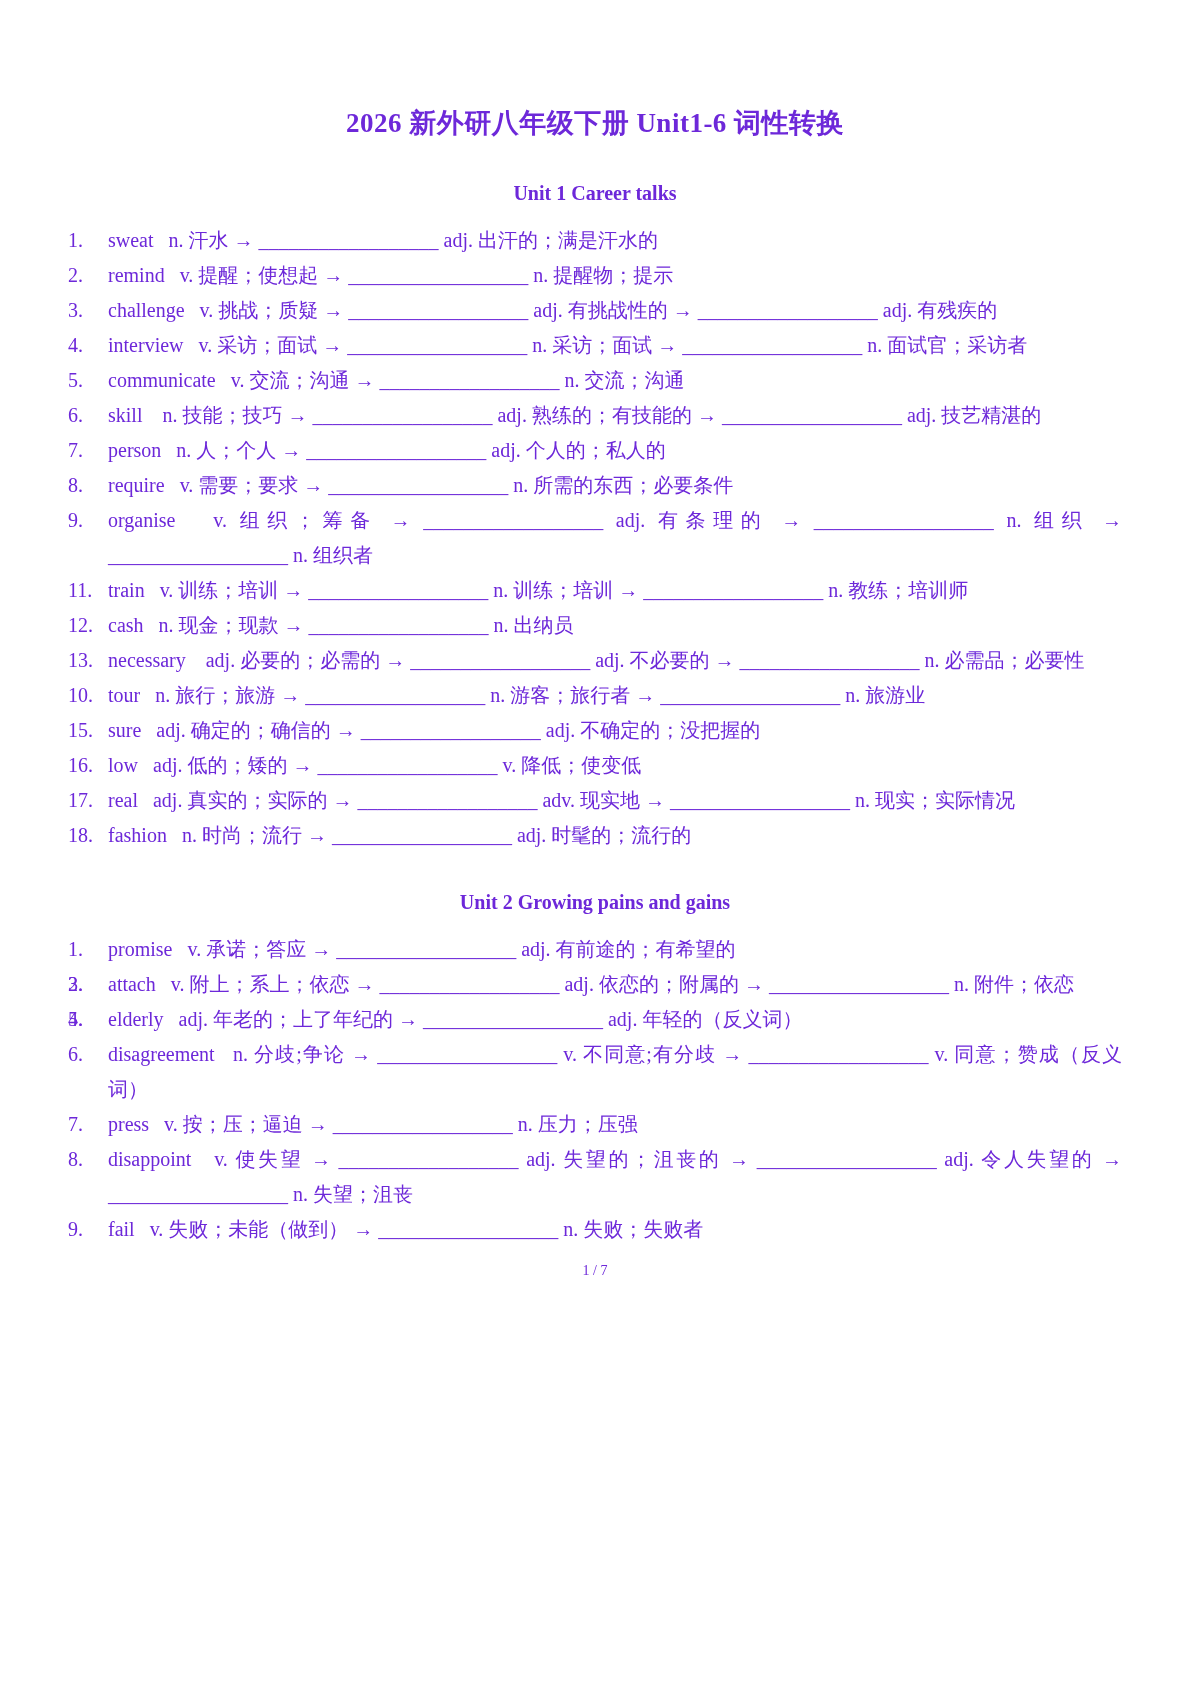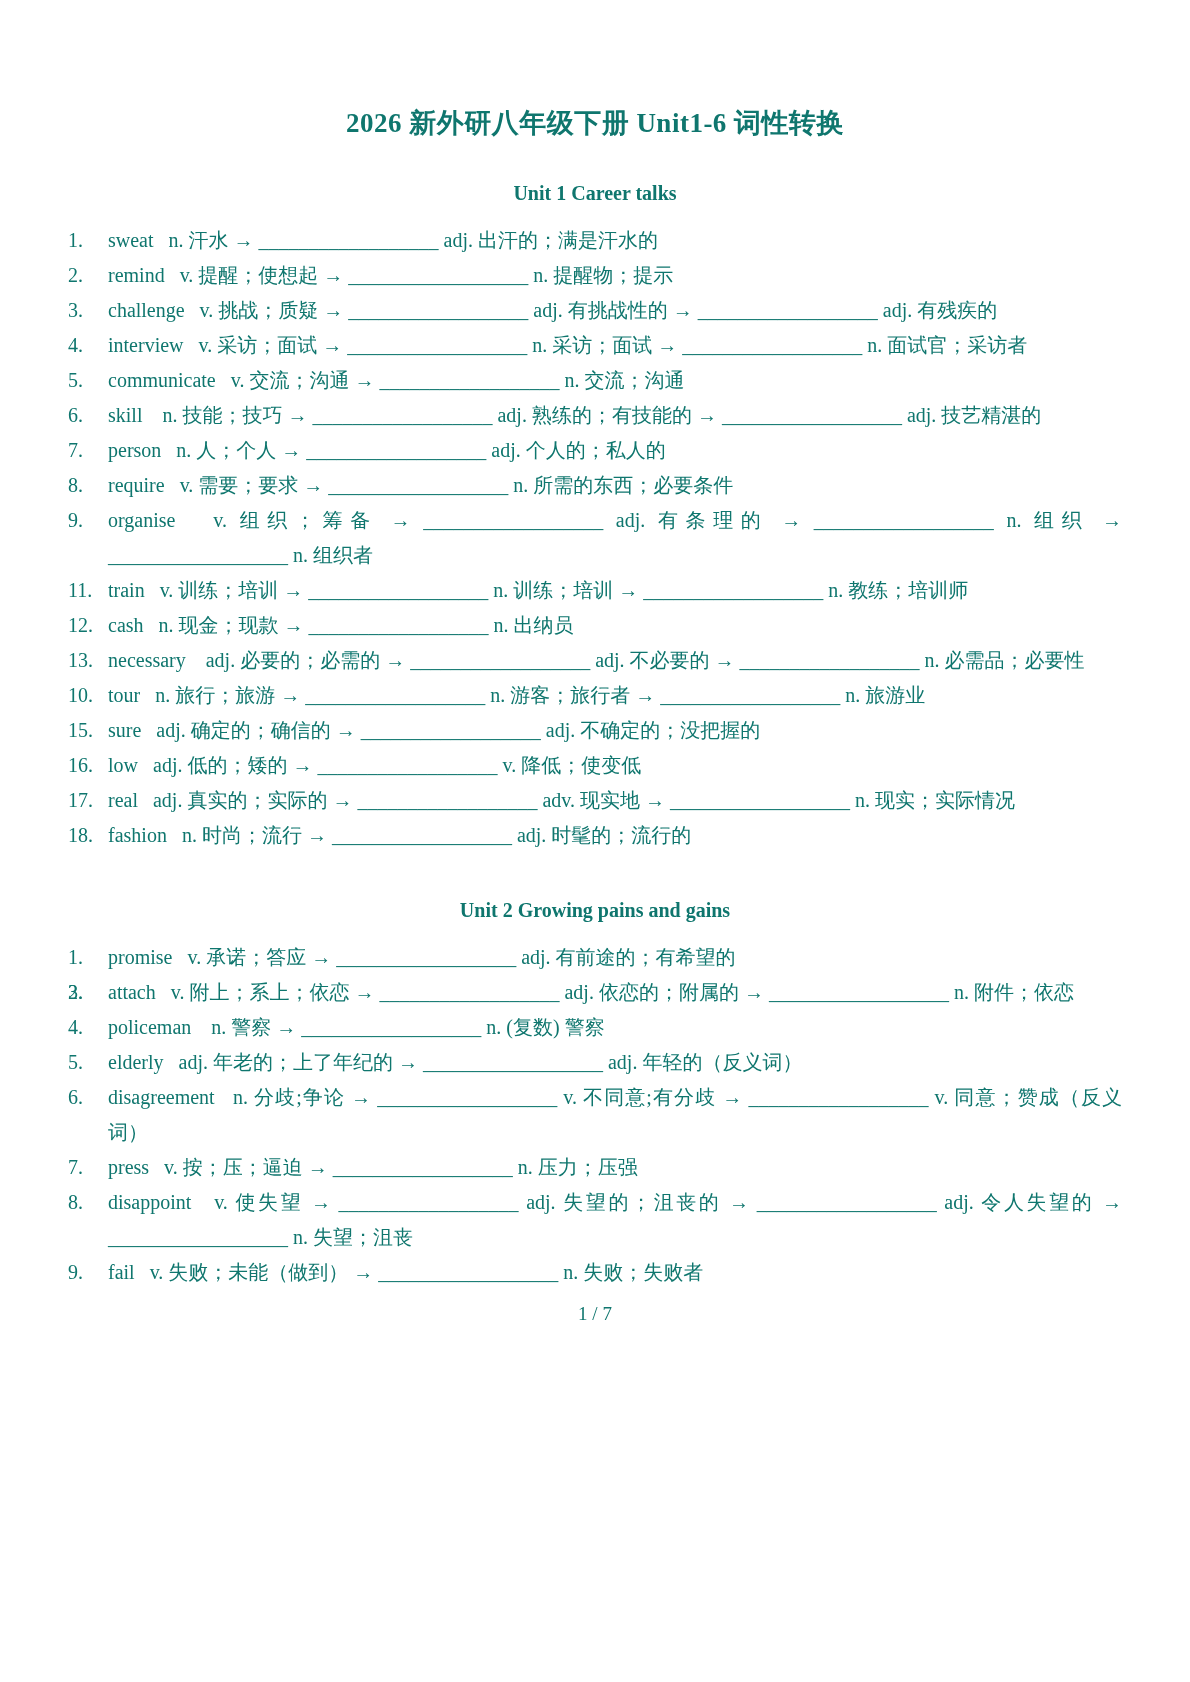--- a/index.html
+++ b/index.html
@@ -7,42 +7,42 @@
     padding: 0;
     background: #ffffff;
   }
   .page {
     position: relative;
     width: 1190px;
     height: 1500px;
     box-sizing: border-box;
     padding: 104px 68px 0 68px;
     background: #ffffff;
-    color: #0f766e;
+    color: #6d28d9;
     font-family: "Liberation Serif", "DejaVu Serif", serif;
     overflow: hidden;
     border-radius: 19px;
   }
   .doc-title {
     margin: 0;
     font-size: 27px;
     font-weight: bold;
     text-align: center;
     line-height: 38px;
     letter-spacing: 0.5px;
   }
   .section-heading {
     font-size: 20px;
     font-weight: bold;
     text-align: center;
     line-height: 34px;
     margin: 34px 0 13px 0;
   }
   .section:nth-of-type(2) .section-heading {
-    margin-top: 40px;
+    margin-top: 32px;
   }
   .item {
     position: relative;
     padding-left: 40px;
     font-size: 20px;
     line-height: 35px;
     text-align: justify;
     white-space: pre-wrap;
     word-break: break-word;
   }
@@ -51,21 +51,21 @@
     left: 0;
     top: 0;
     white-space: nowrap;
   }
   .blank {
     letter-spacing: 0;
   }
   .footer {
     margin-top: 12px;
     text-align: center;
-    font-size: 19px;
+    font-size: 14px;
     line-height: 24px;
   }
 </style>
 </head>
 <body>
 
 <div class="page">
   <h1 class="doc-title">2026 新外研八年级下册 Unit1-6 词性转换</h1>
   <div id="sections">
       <div class="section">
@@ -86,21 +86,21 @@
         <div class="item"><span class="num">15.</span><span class="txt">sure   adj. 确定的；确信的 → <span class="blank">__________________</span> adj. 不确定的；没把握的</span></div>
         <div class="item"><span class="num">16.</span><span class="txt">low   adj. 低的；矮的 → <span class="blank">__________________</span> v. 降低；使变低</span></div>
         <div class="item"><span class="num">17.</span><span class="txt">real   adj. 真实的；实际的 → <span class="blank">__________________</span> adv. 现实地 → <span class="blank">__________________</span> n. 现实；实际情况</span></div>
         <div class="item"><span class="num">18.</span><span class="txt">fashion   n. 时尚；流行 → <span class="blank">__________________</span> adj. 时髦的；流行的</span></div>
       </div>
       <div class="section">
         <div class="section-heading">Unit 2 Growing pains and gains</div>
         <div class="item"><span class="num">1.</span><span class="txt">promise   v. 承诺；答应 → <span class="blank">__________________</span> adj. 有前途的；有希望的</span></div>
         <div class="item"><span class="num">2.</span></div>
         <div class="item"><span class="num">3.</span><span class="txt">attach   v. 附上；系上；依恋 → <span class="blank">__________________</span> adj. 依恋的；附属的 → <span class="blank">__________________</span> n. 附件；依恋</span></div>
-        <div class="item"><span class="num">4.</span><span class="txt">policeman    n. 警察 → <span class="blank">__________________</span> n. (复数) 警察</span></div>
+        <div class="item"><span class="num">4.</span></div>
         <div class="item"><span class="num">5.</span><span class="txt">elderly   adj. 年老的；上了年纪的 → <span class="blank">__________________</span> adj. 年轻的（反义词）</span></div>
         <div class="item"><span class="num">6.</span><span class="txt">disagreement   n. 分歧;争论 → <span class="blank">__________________</span> v. 不同意;有分歧 → <span class="blank">__________________</span> v. 同意；赞成（反义词）</span></div>
         <div class="item"><span class="num">7.</span><span class="txt">press   v. 按；压；逼迫 → <span class="blank">__________________</span> n. 压力；压强</span></div>
         <div class="item"><span class="num">8.</span><span class="txt">disappoint   v. 使失望 → <span class="blank">__________________</span> adj. 失望的；沮丧的 → <span class="blank">__________________</span> adj. 令人失望的 → <span class="blank">__________________</span> n. 失望；沮丧</span></div>
         <div class="item"><span class="num">9.</span><span class="txt">fail   v. 失败；未能（做到） → <span class="blank">__________________</span> n. 失败；失败者</span></div>
       </div>
     </div>
   <div class="footer">1 / 7</div>
 </div>
 

